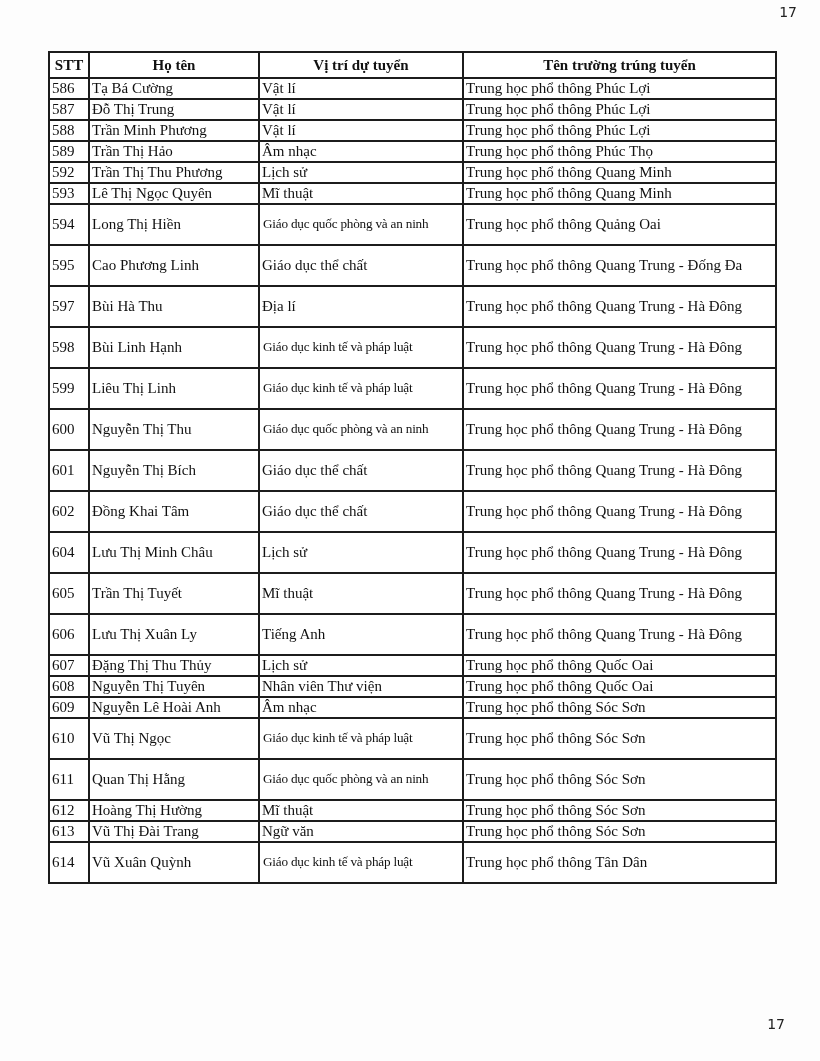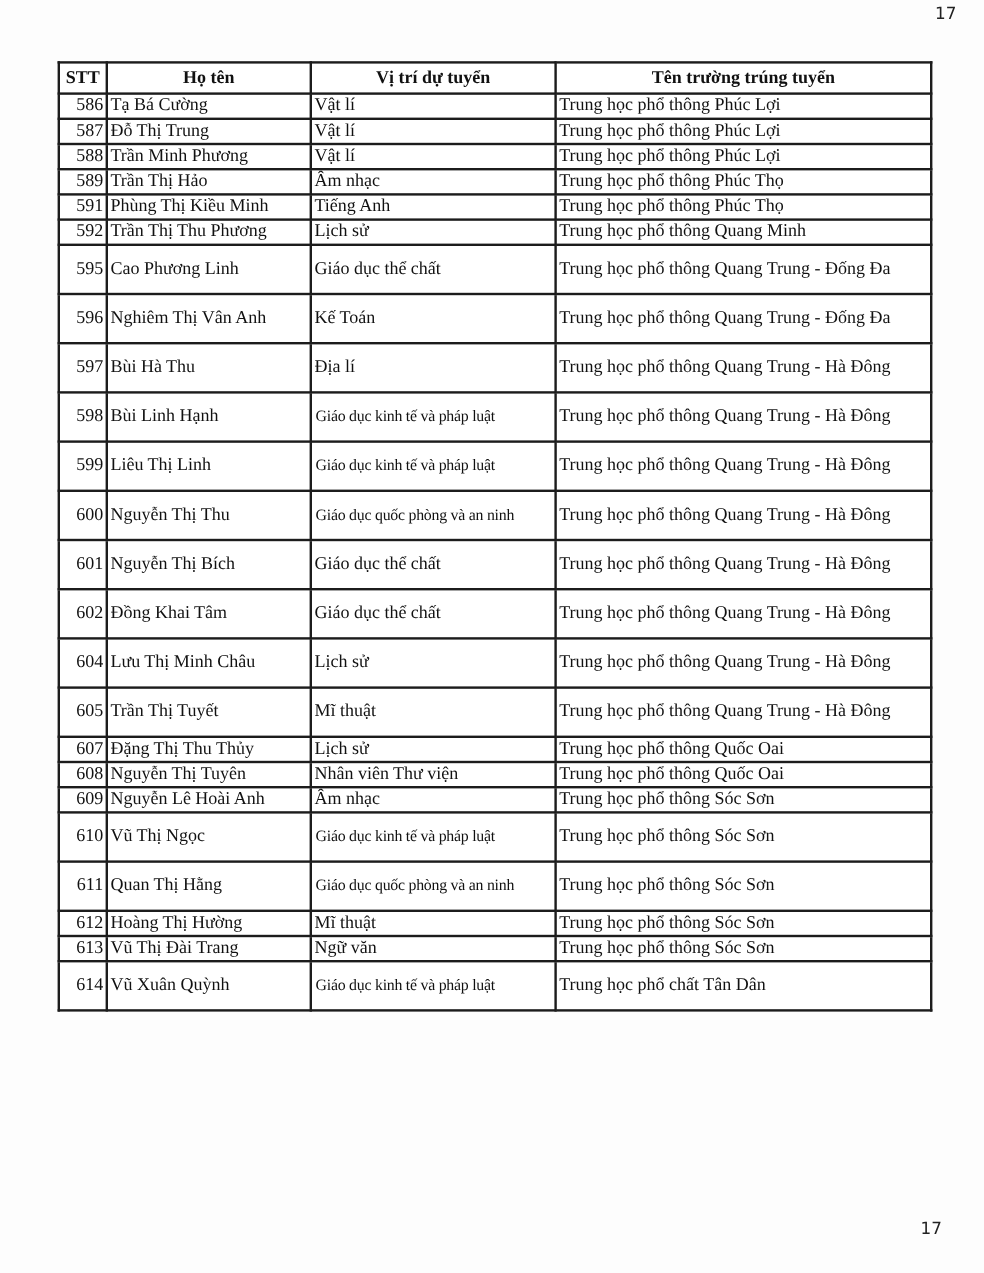--- a/index.html
+++ b/index.html
@@ -51,21 +51,21 @@
     margin-left: 17px;
   }
   col.c-stt { width: 40px; }
   col.c-name { width: 170px; }
   col.c-pos { width: 204px; }
   col.c-school { width: 313px; }
 
   tr.row td { height: 19px; }
   tr.row.tall td { height: 39px; }
 
-  td.stt { text-align: right; }
+  td.stt { text-align: left; }
   td.name, td.pos, td.school { text-align: left; padding-left: 5px; }
   td.pos.fit { font-size: 13.2px; padding-left: 3px; letter-spacing: -0.2px; }
 </style>
 </head>
 <body>
 
 <div class="page">
 
   <div class="page-number top">17</div>
 
@@ -103,44 +103,44 @@
     <td class="pos">Vật lí</td>
     <td class="school">Trung học phổ thông Phúc Lợi</td>
   </tr>
         <tr class="row">
     <td class="stt">589</td>
     <td class="name">Trần Thị Hảo</td>
     <td class="pos">Âm nhạc</td>
     <td class="school">Trung học phổ thông Phúc Thọ</td>
   </tr>
         <tr class="row">
-    <td class="stt">591</td>
-    <td class="name">Phùng Thị Kiều Minh</td>
-    <td class="pos">Tiếng Anh</td>
-    <td class="school">Trung học phổ thông Phúc Thọ</td>
-  </tr>
-        <tr class="row">
     <td class="stt">592</td>
     <td class="name">Trần Thị Thu Phương</td>
     <td class="pos">Lịch sử</td>
     <td class="school">Trung học phổ thông Quang Minh</td>
   </tr>
+        <tr class="row">
+    <td class="stt">593</td>
+    <td class="name">Lê Thị Ngọc Quyên</td>
+    <td class="pos">Mĩ thuật</td>
+    <td class="school">Trung học phổ thông Quang Minh</td>
+  </tr>
+        <tr class="row tall">
+    <td class="stt">594</td>
+    <td class="name">Long Thị Hiền</td>
+    <td class="pos fit">Giáo dục quốc phòng và an ninh</td>
+    <td class="school">Trung học phổ thông Quảng Oai</td>
+  </tr>
         <tr class="row tall">
     <td class="stt">595</td>
     <td class="name">Cao Phương Linh</td>
     <td class="pos">Giáo dục thể chất</td>
     <td class="school">Trung học phổ thông Quang Trung - Đống Đa</td>
   </tr>
         <tr class="row tall">
-    <td class="stt">596</td>
-    <td class="name">Nghiêm Thị Vân Anh</td>
-    <td class="pos">Kế Toán</td>
-    <td class="school">Trung học phổ thông Quang Trung - Đống Đa</td>
-  </tr>
-        <tr class="row tall">
     <td class="stt">597</td>
     <td class="name">Bùi Hà Thu</td>
     <td class="pos">Địa lí</td>
     <td class="school">Trung học phổ thông Quang Trung - Hà Đông</td>
   </tr>
         <tr class="row tall">
     <td class="stt">598</td>
     <td class="name">Bùi Linh Hạnh</td>
     <td class="pos fit">Giáo dục kinh tế và pháp luật</td>
     <td class="school">Trung học phổ thông Quang Trung - Hà Đông</td>
@@ -172,20 +172,26 @@
         <tr class="row tall">
     <td class="stt">604</td>
     <td class="name">Lưu Thị Minh Châu</td>
     <td class="pos">Lịch sử</td>
     <td class="school">Trung học phổ thông Quang Trung - Hà Đông</td>
   </tr>
         <tr class="row tall">
     <td class="stt">605</td>
     <td class="name">Trần Thị Tuyết</td>
     <td class="pos">Mĩ thuật</td>
+    <td class="school">Trung học phổ thông Quang Trung - Hà Đông</td>
+  </tr>
+        <tr class="row tall">
+    <td class="stt">606</td>
+    <td class="name">Lưu Thị Xuân Ly</td>
+    <td class="pos">Tiếng Anh</td>
     <td class="school">Trung học phổ thông Quang Trung - Hà Đông</td>
   </tr>
         <tr class="row">
     <td class="stt">607</td>
     <td class="name">Đặng Thị Thu Thủy</td>
     <td class="pos">Lịch sử</td>
     <td class="school">Trung học phổ thông Quốc Oai</td>
   </tr>
         <tr class="row">
     <td class="stt">608</td>
@@ -220,20 +226,20 @@
         <tr class="row">
     <td class="stt">613</td>
     <td class="name">Vũ Thị Đài Trang</td>
     <td class="pos">Ngữ văn</td>
     <td class="school">Trung học phổ thông Sóc Sơn</td>
   </tr>
         <tr class="row tall">
     <td class="stt">614</td>
     <td class="name">Vũ Xuân Quỳnh</td>
     <td class="pos fit">Giáo dục kinh tế và pháp luật</td>
-    <td class="school">Trung học phổ chất Tân Dân</td>
+    <td class="school">Trung học phổ thông Tân Dân</td>
   </tr>
       </tbody>
   </table>
 
   <div class="page-number bottom">17</div>
 
 </div>
 
 </body></html>

